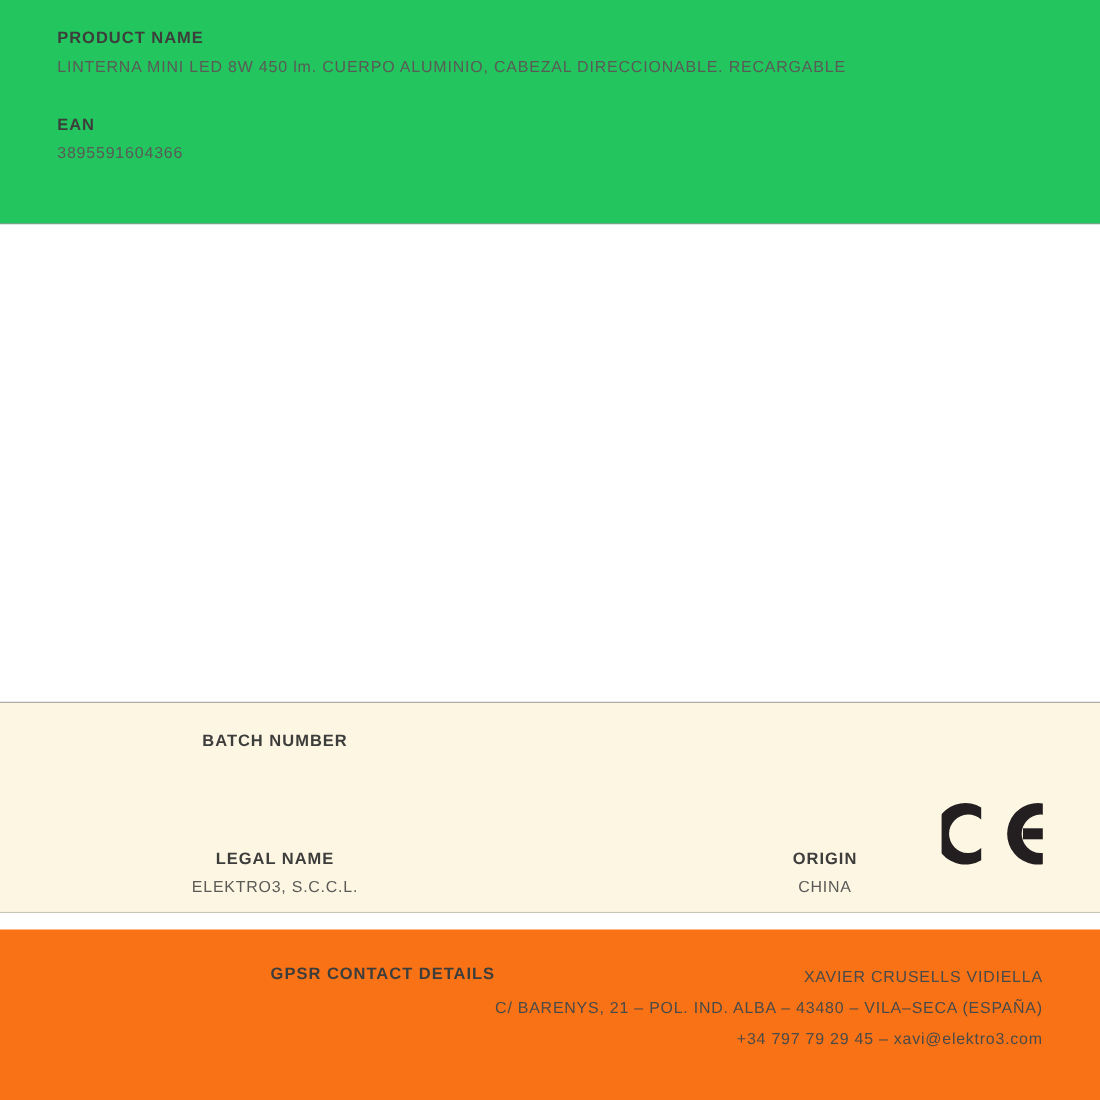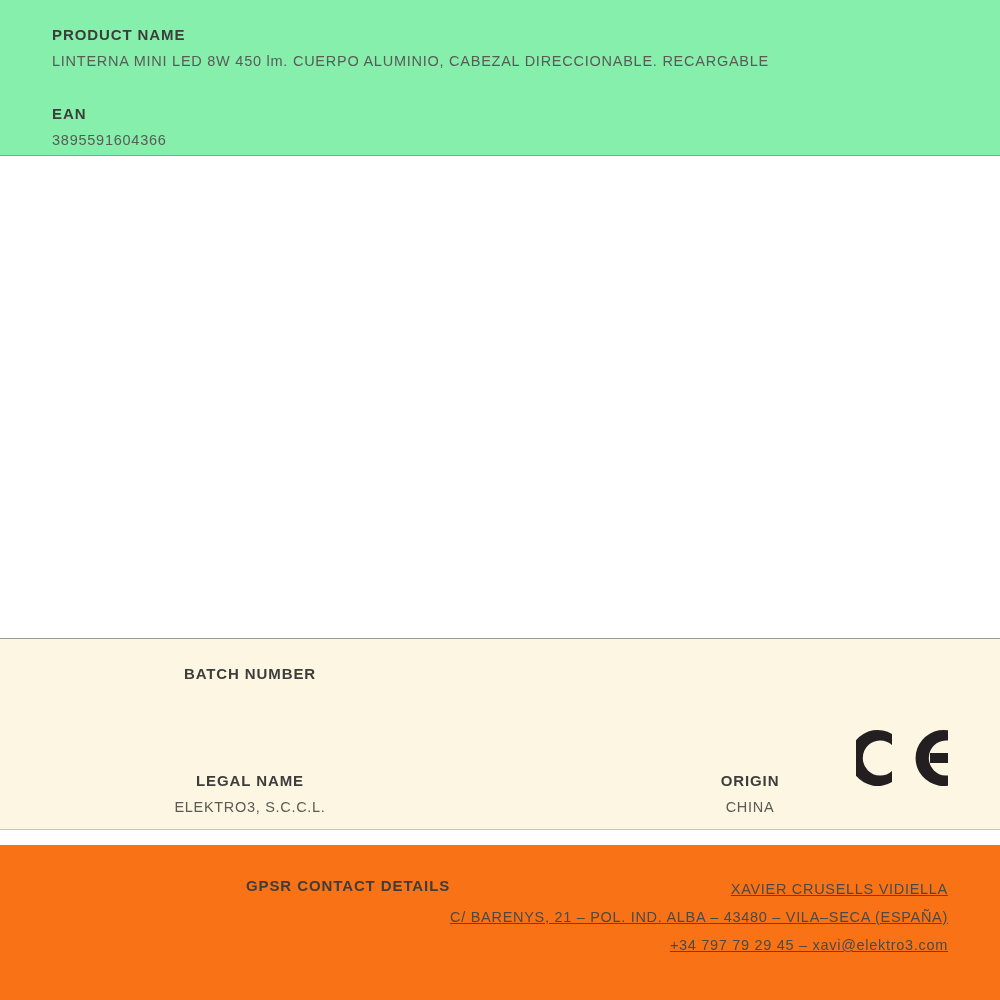--- a/index.html
+++ b/index.html
@@ -17,25 +17,25 @@
   .sheet {
     position: relative;
     width: 1000px;
     height: 1000px;
     display: flex;
     flex-direction: column;
   }
 
   
   .top-block {
-    background: #86efac;
+    background: #22c55e;
     padding: 26px 52px 22px 52px;
     box-sizing: border-box;
     border-bottom: 1px solid #9a9a96;
-    height: 156px;
+    height: 204px;
   }
   .field-label {
     font-size: 15px;
     letter-spacing: 0.9px;
     font-weight: 700;
     color: #3d3d3b;
     text-transform: uppercase;
     margin: 0 0 10px 0;
   }
   .field-value {
@@ -118,21 +118,20 @@
     color: #3d3d3b;
     text-transform: uppercase;
     padding-top: 2px;
   }
   .footer-lines {
     text-align: right;
     font-size: 14.5px;
     letter-spacing: 0.7px;
     color: #4a4a48;
     line-height: 28px;
-    text-decoration: underline;
   }
   .footer-lines div { white-space: nowrap; }
 </style>
 </head>
 <body>
 
 <div class="sheet">
 
   <div class="top-block">
     <div class="field-group">

